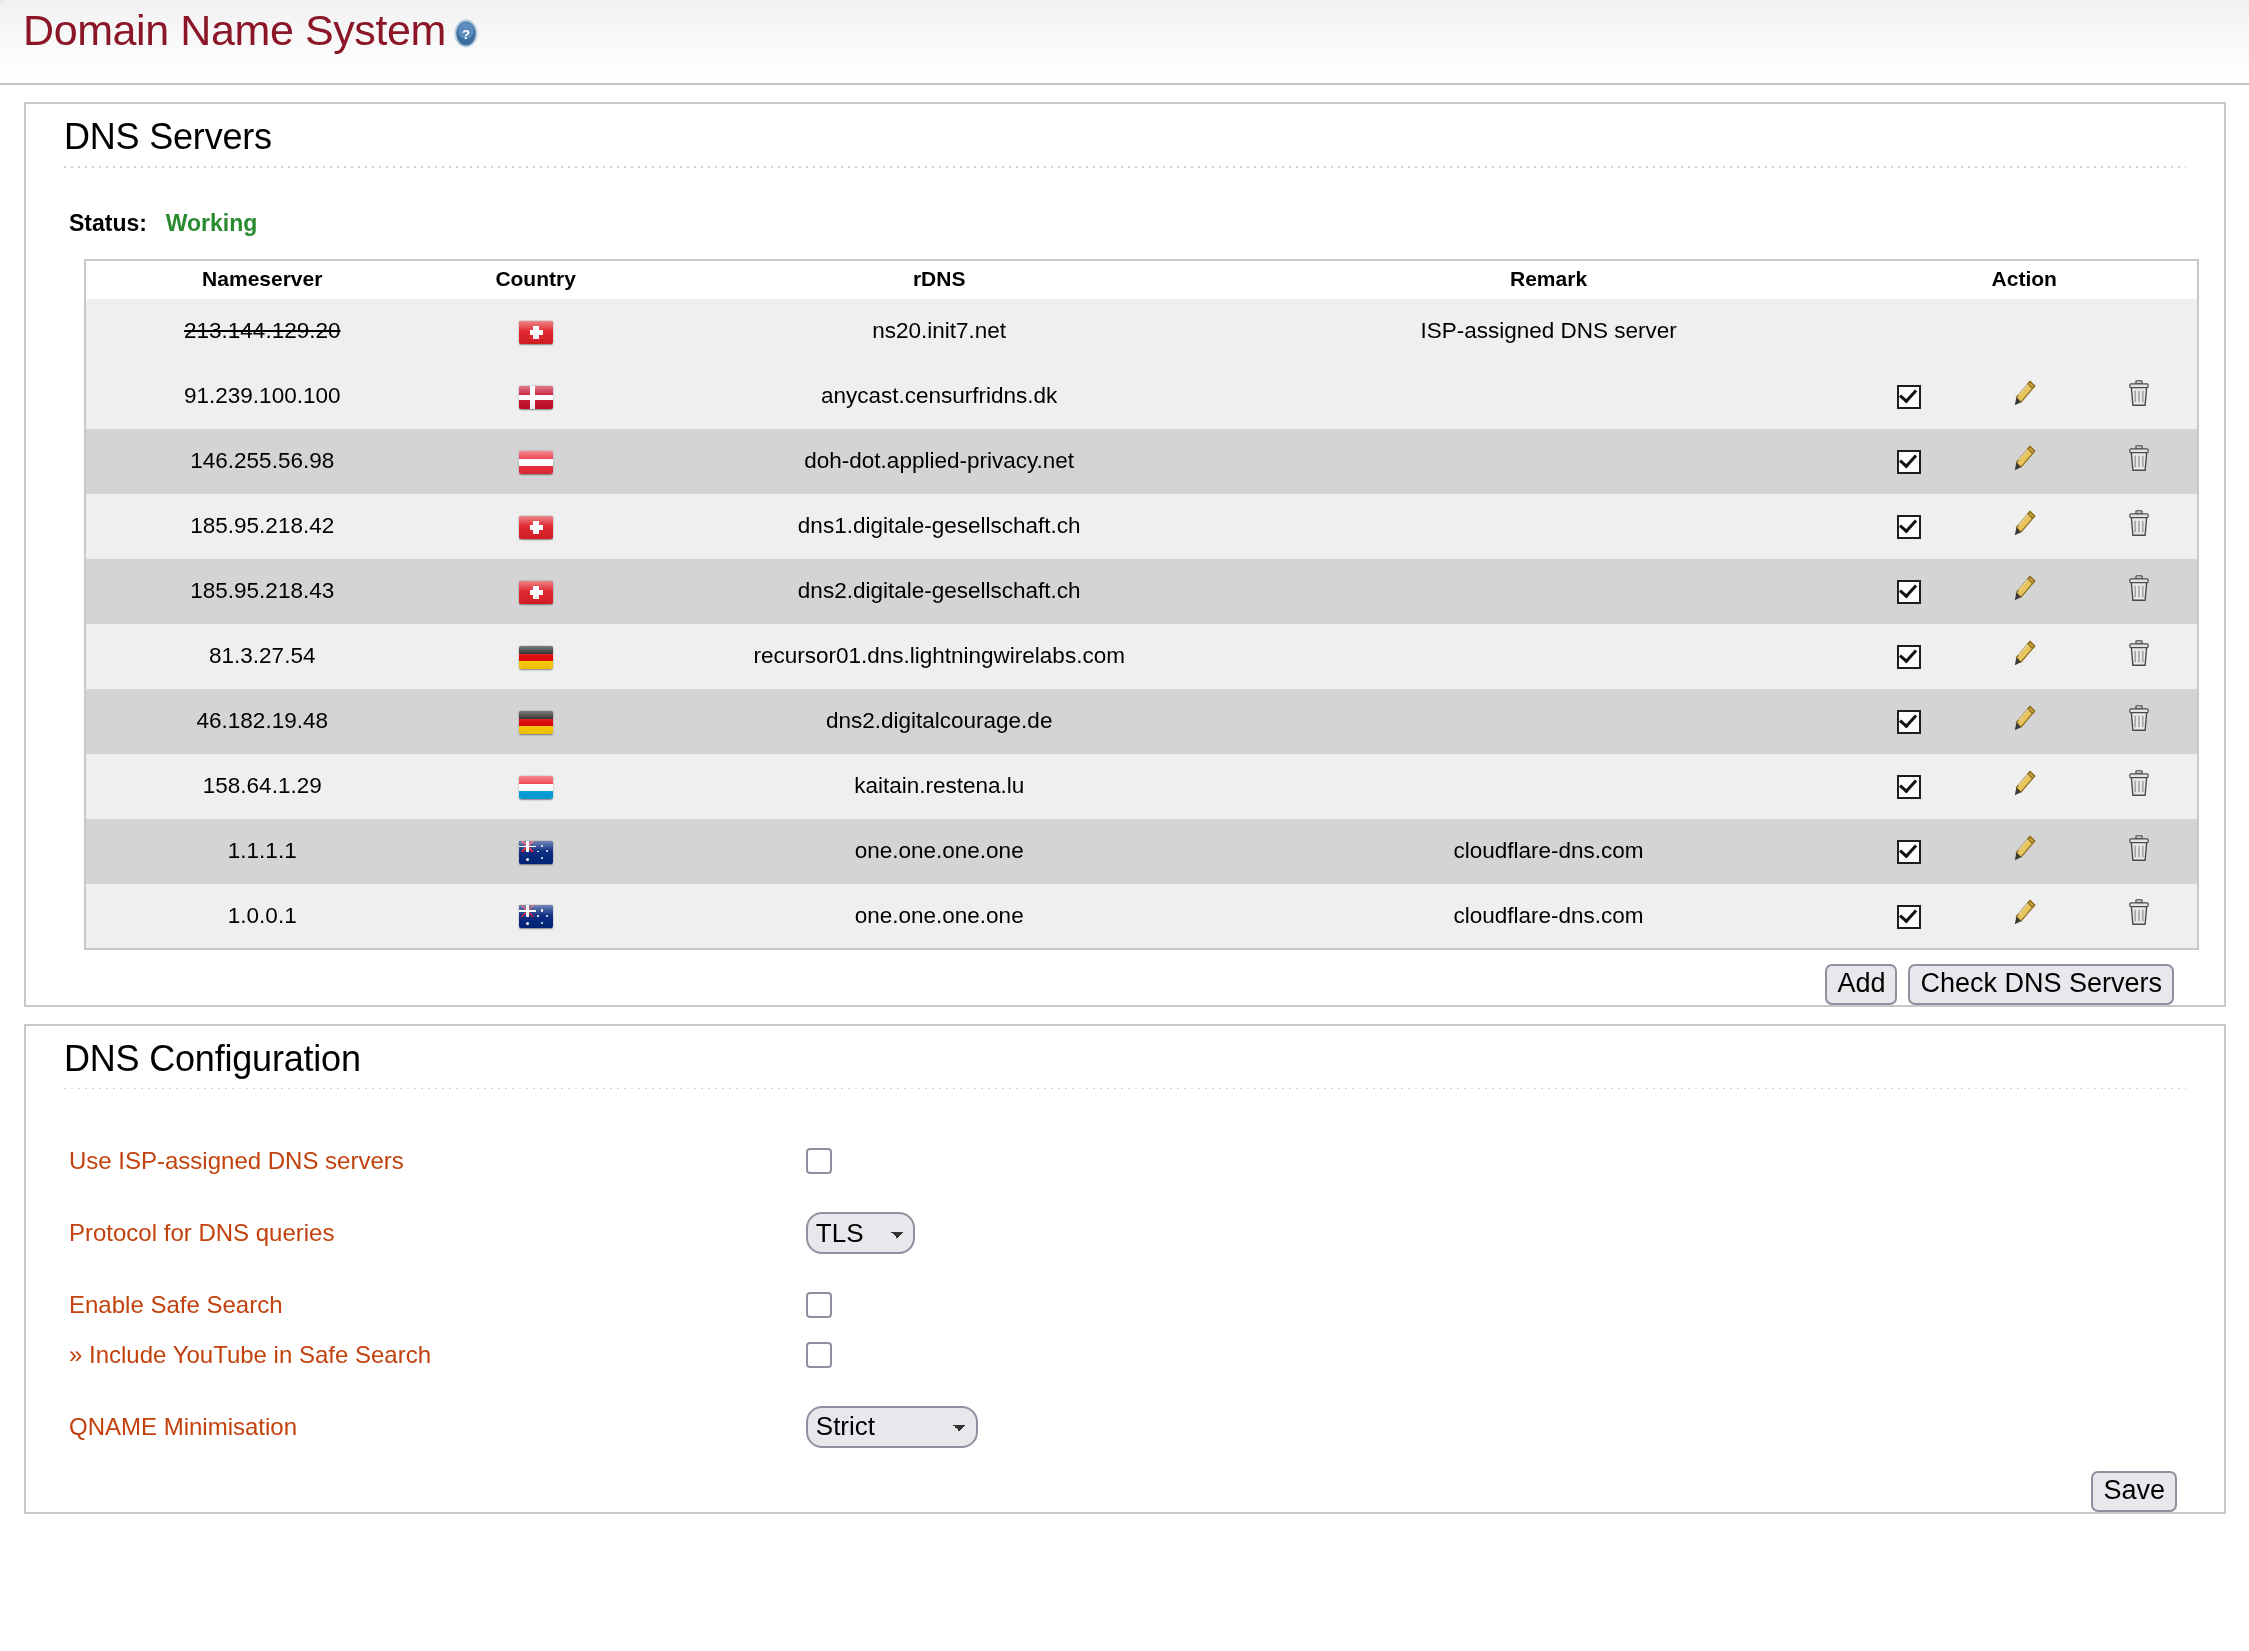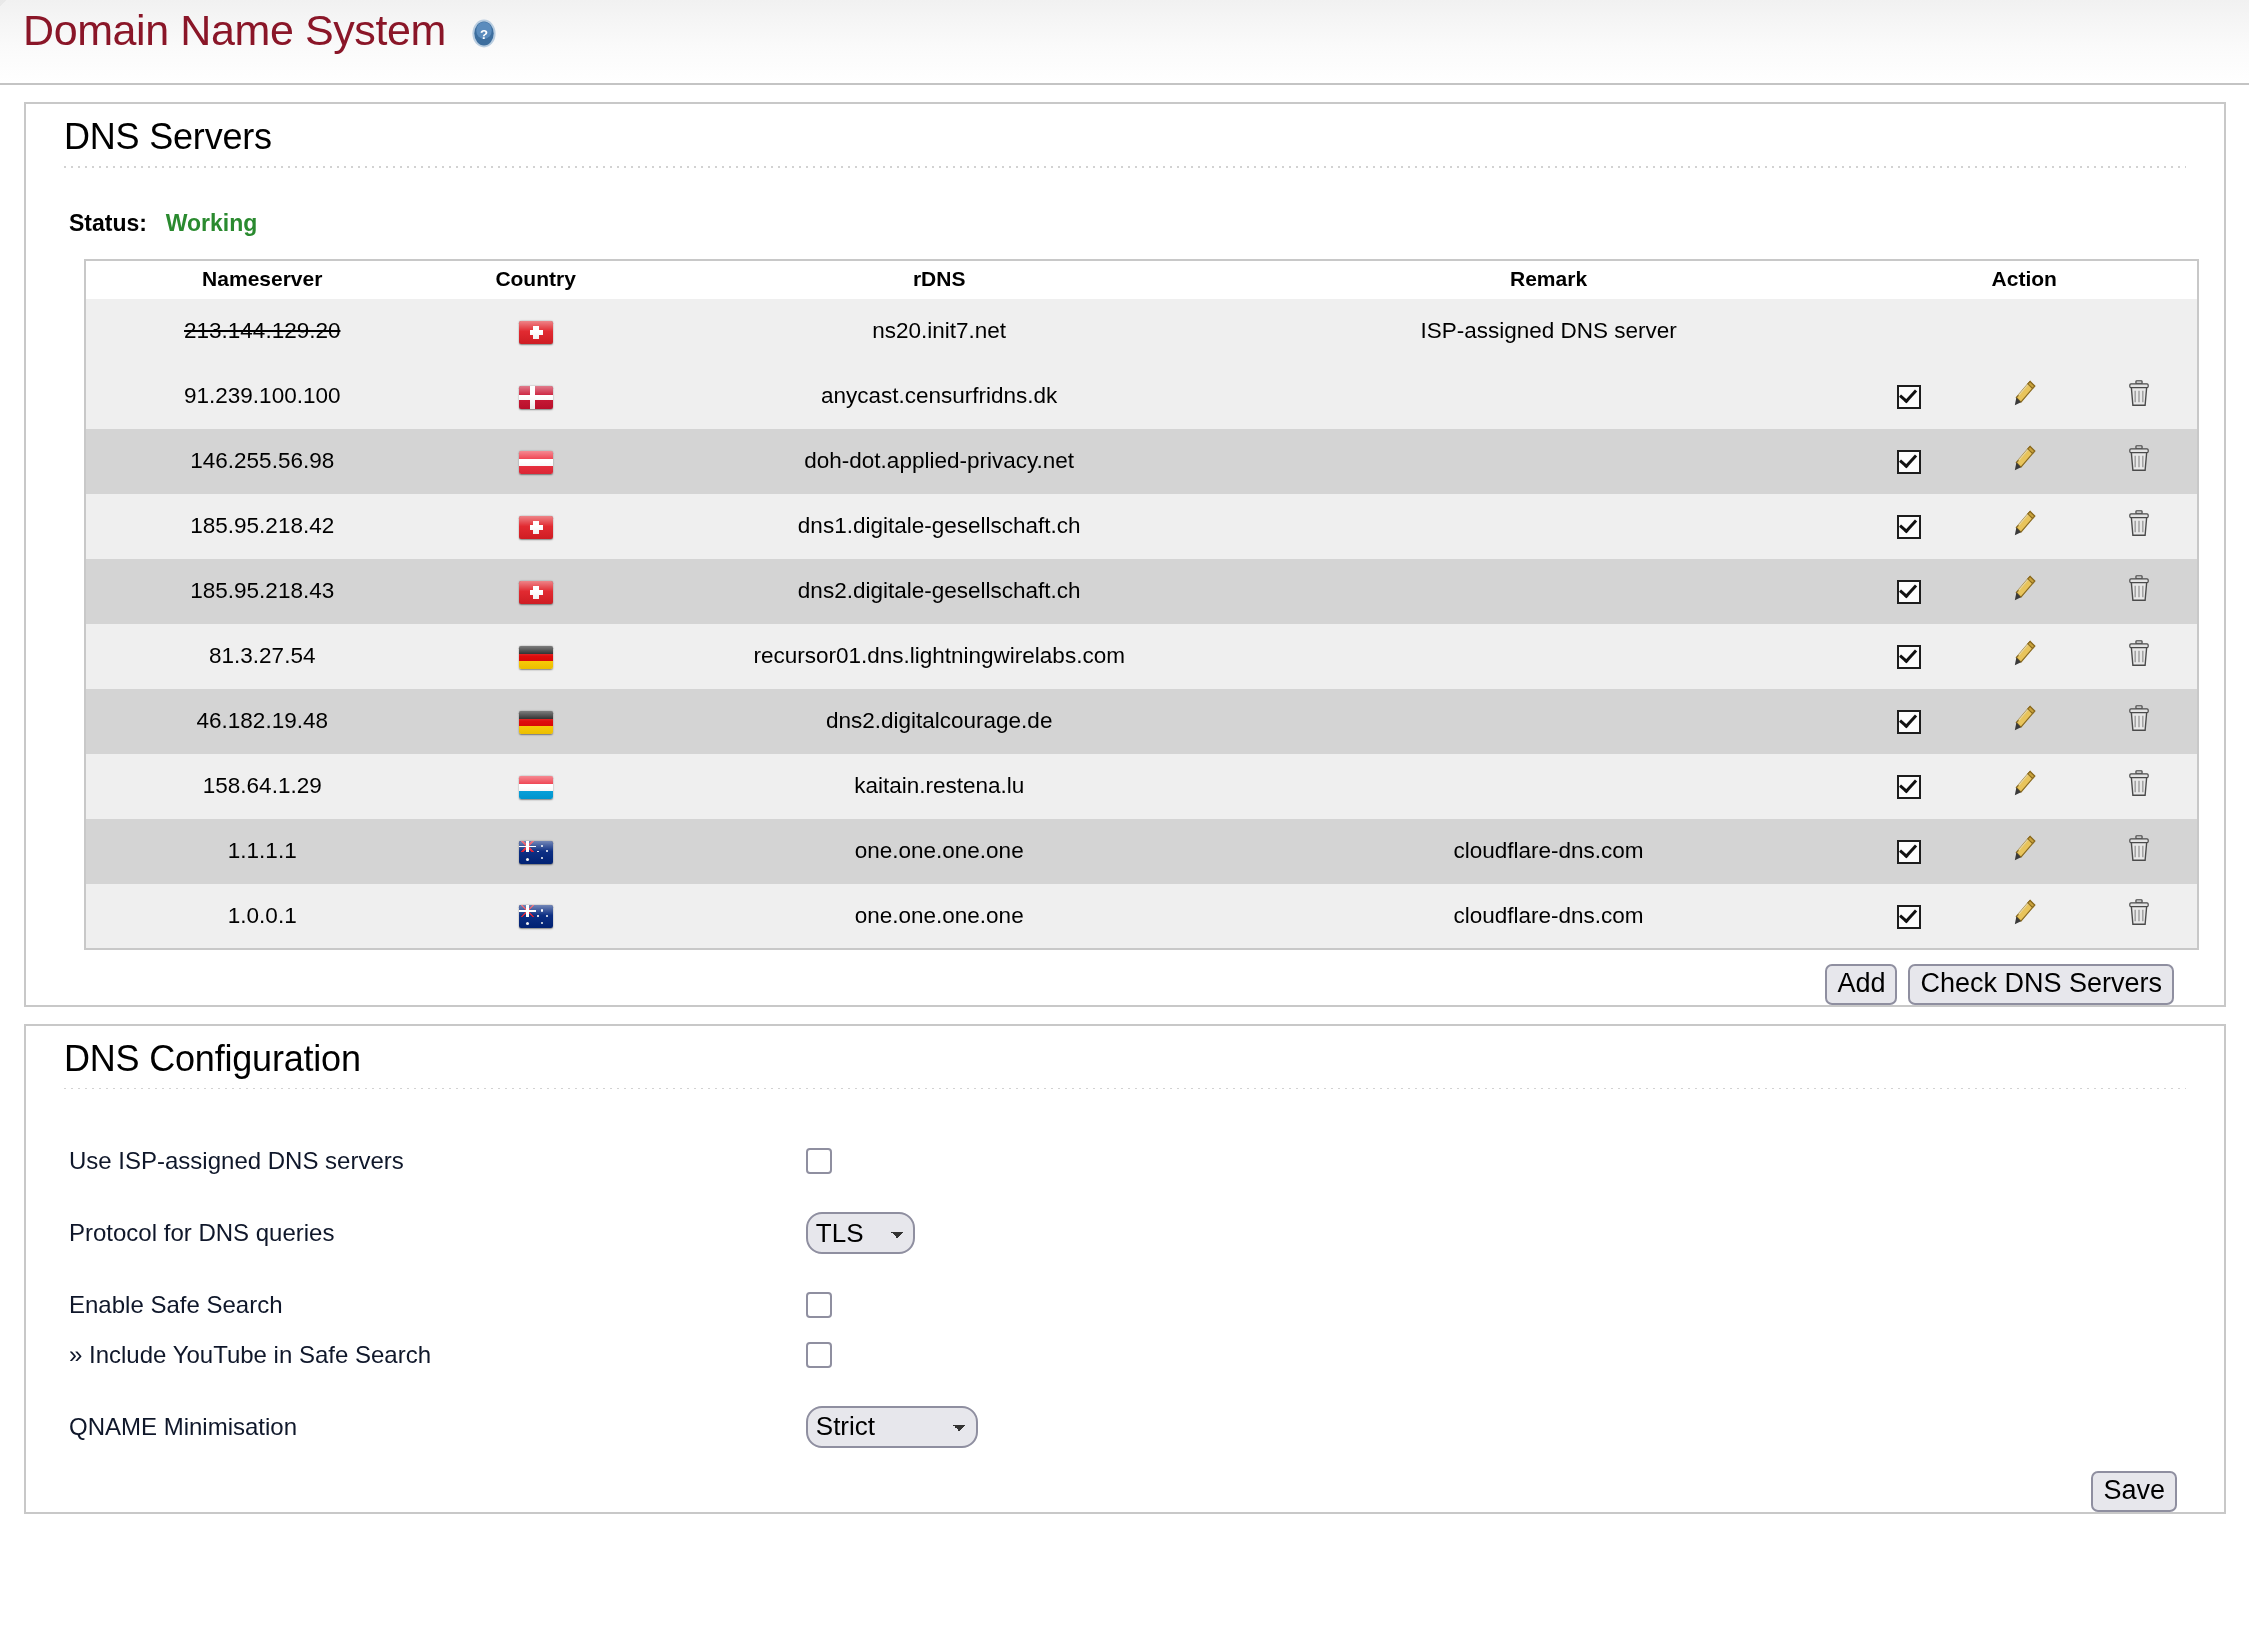--- a/index.html
+++ b/index.html
@@ -19,21 +19,21 @@
     background-image:
       linear-gradient(135deg,
         rgba(0,0,0,0.035) 0px, rgba(0,0,0,0.035) 4.7px,
         rgba(0,0,0,0.00) 4.7px, rgba(0,0,0,0.00) 15.5px),
       linear-gradient(to bottom, #f1f1f1 0%, #fafafa 55%, #ffffff 100%);
     border-bottom: 2.3px solid #c4c4c4;
   }
   .page-title-wrap {
     position: absolute;
     left: 23px; top: 6.2px;
-    display: flex; align-items: center; gap: 24px;
+    display: flex; align-items: center; gap: 6px;
   }
   .page-title {
     font-size: 43px;
     color: #8a1628;
     font-weight: 400;
     letter-spacing: -0.4px;
     white-space: nowrap;
   }
   .help-icon {
     width: 28px; height: 31px;
@@ -193,21 +193,21 @@
   .config-form { margin: 48px 0 0 0; padding: 0 0 0 43px; }
   .form-row {
     display: flex; align-items: center;
     min-height: 48px;
   }
   .form-row.spaced { margin-top: 24px; }
   .form-row.tight  { margin-top: 1.6px; }
   .form-label {
     width: 737px;
     font-size: 24px;
-    color: #0f172a;
+    color: #c2410c;
   }
   .cb {
     width: 26px; height: 26px;
     border: 2.3px solid #8f8fa0;
     border-radius: 3.9px;
     background: #ffffff;
     display: inline-block;
   }
   select.sel {
     font-family: "Liberation Sans", sans-serif;

